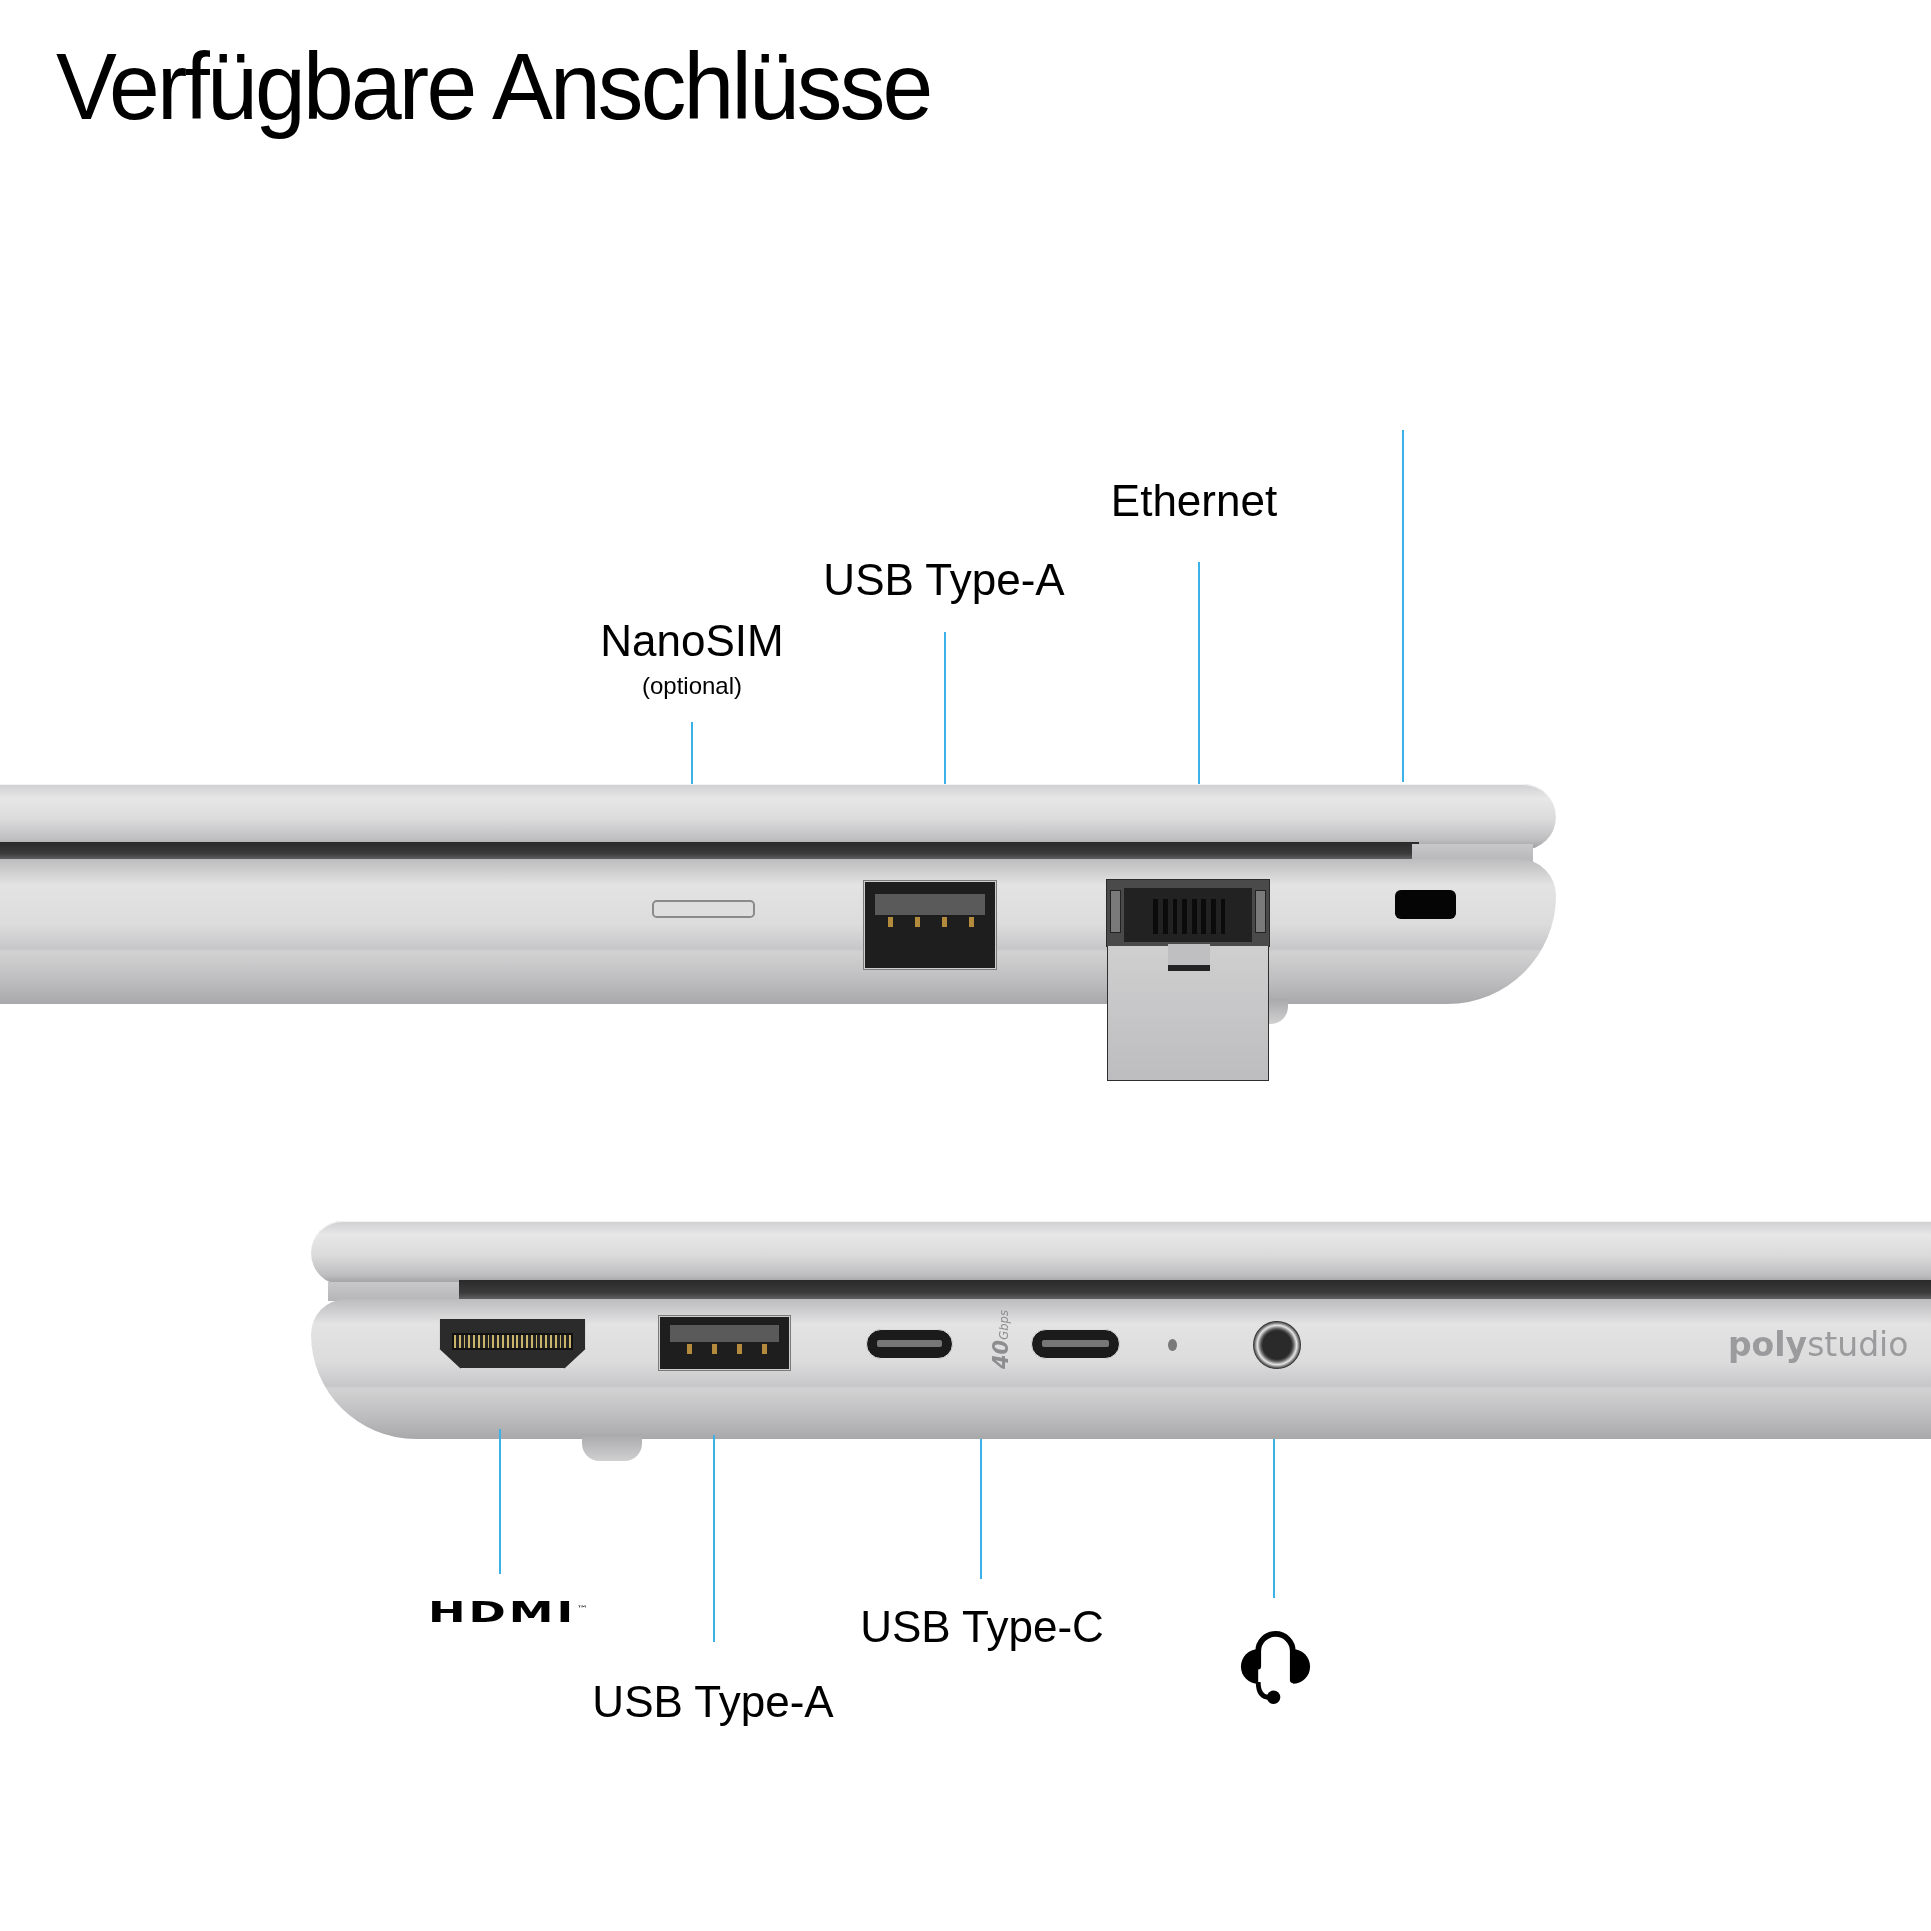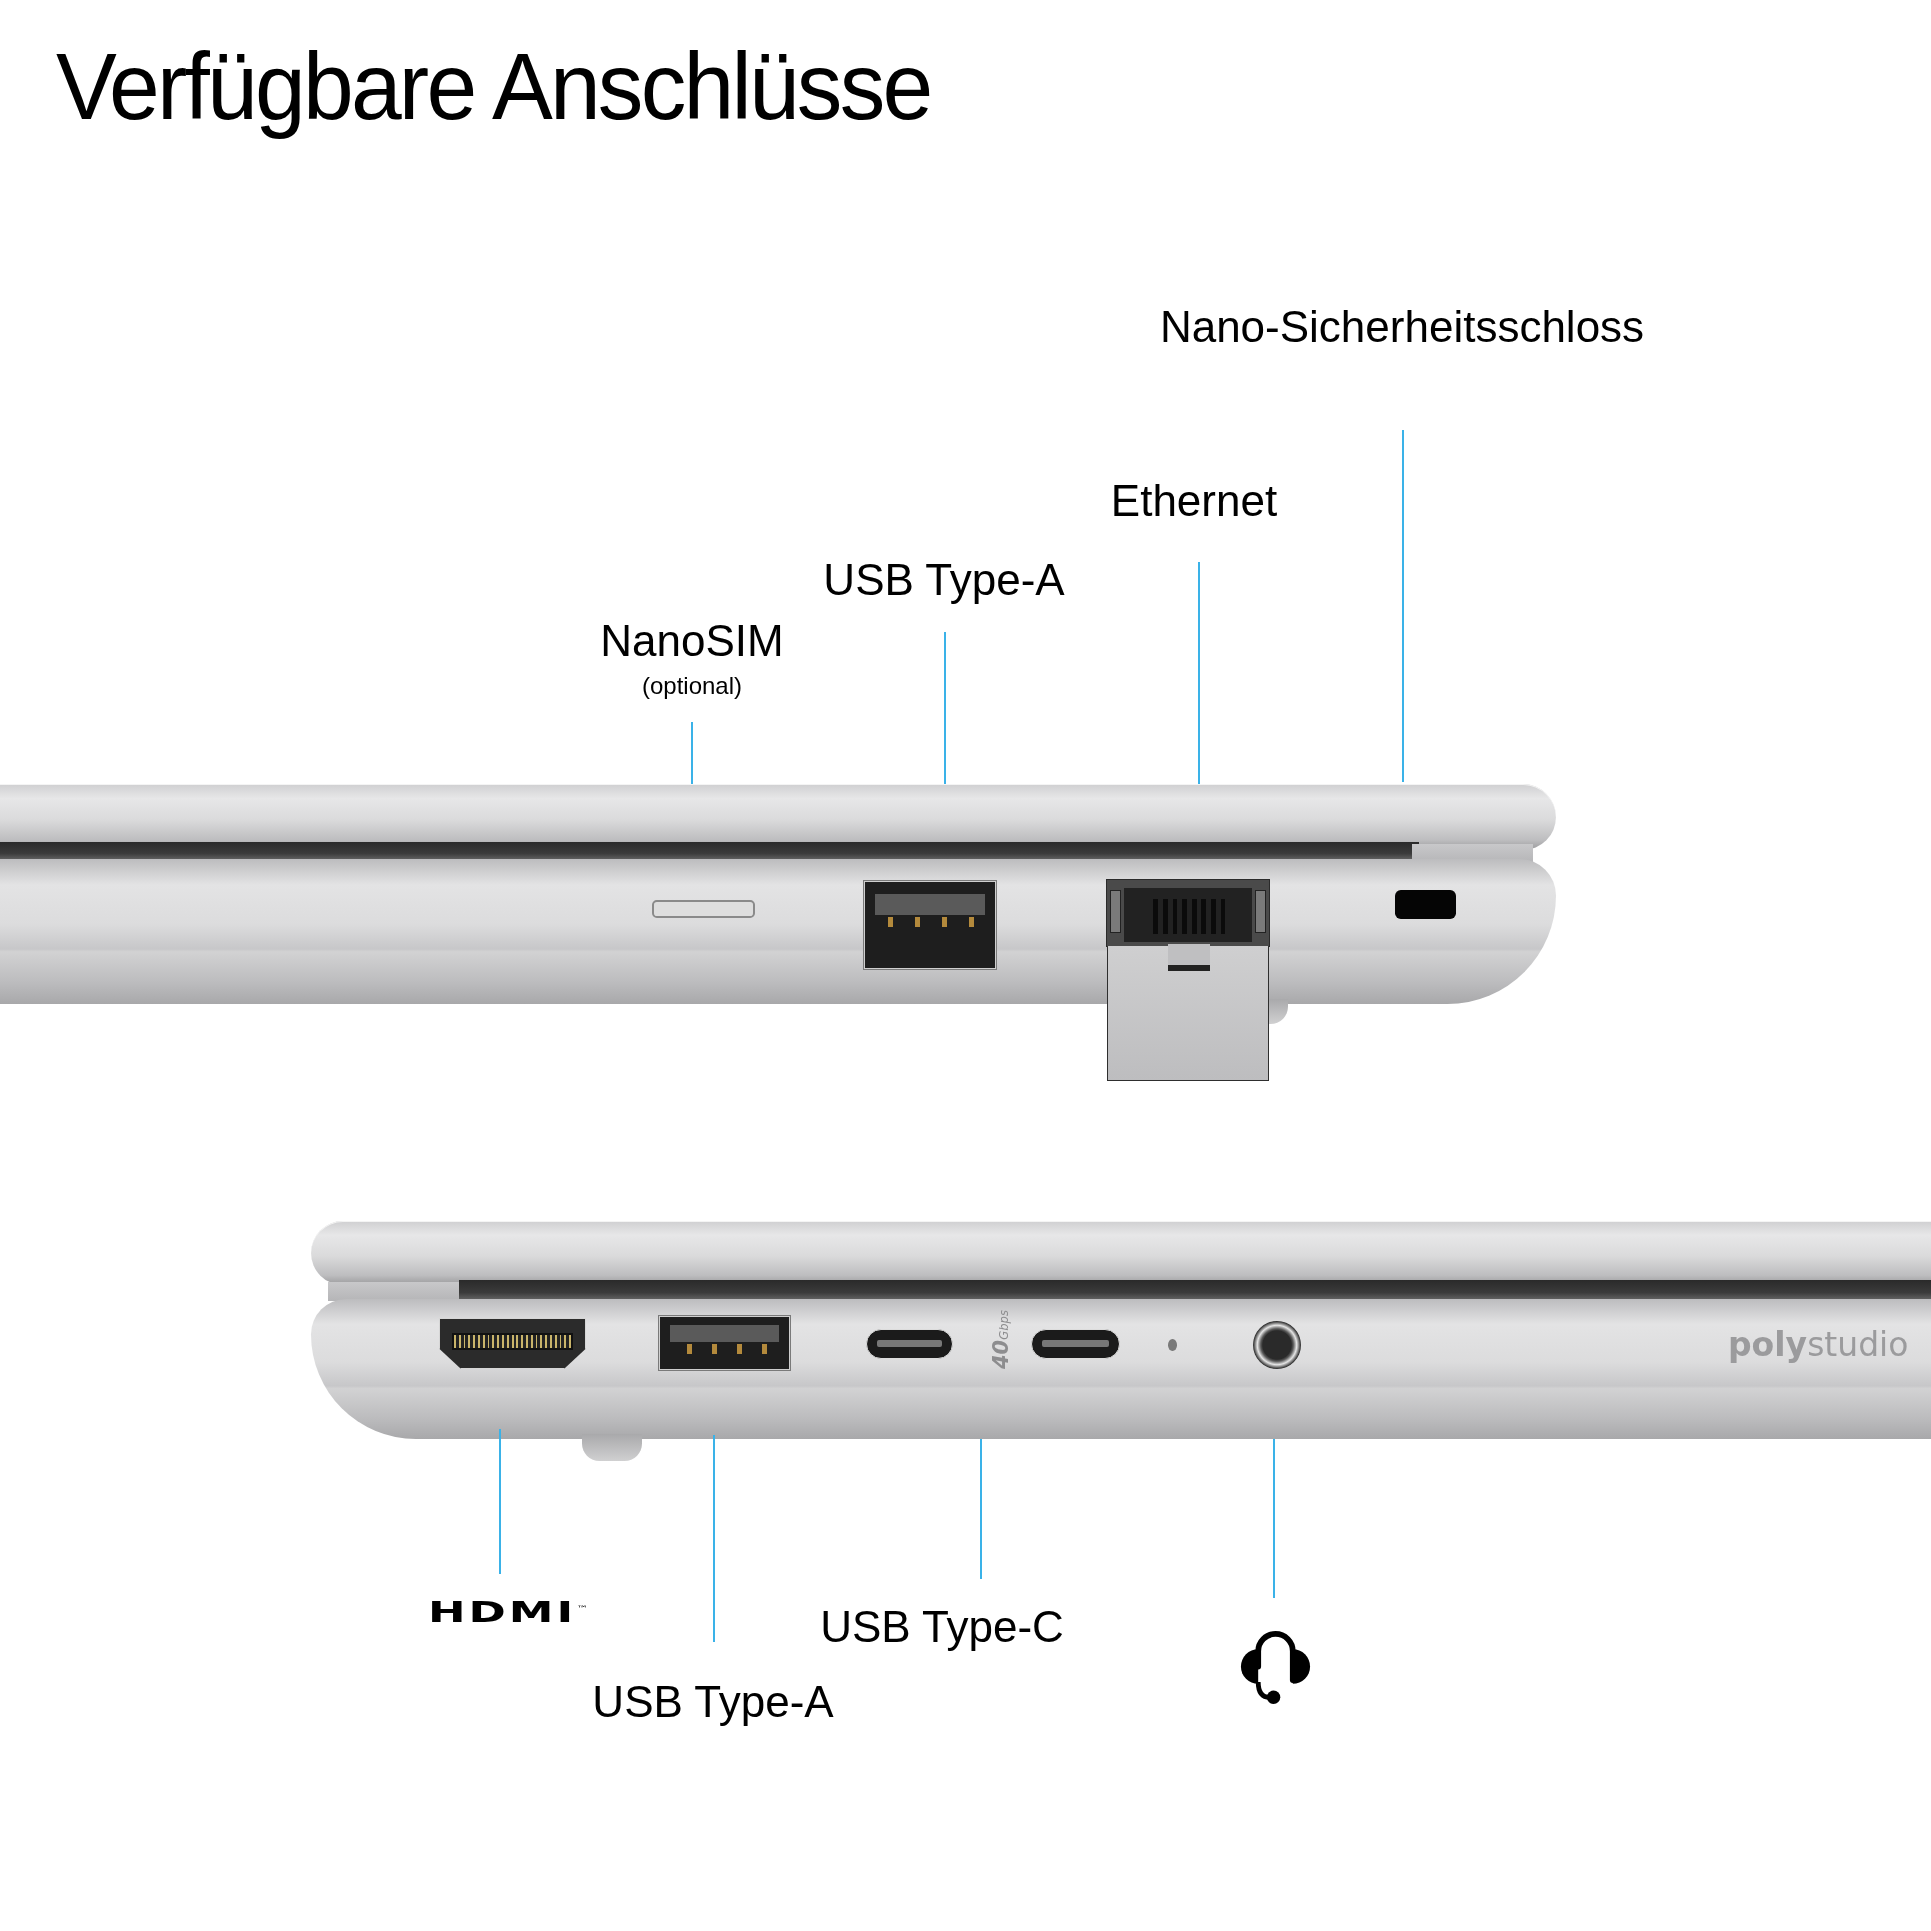--- a/index.html
+++ b/index.html
@@ -46,21 +46,20 @@
   .hdmi-logo sup { font-size: 7.7px; font-weight: normal; }
 </style>
 </head>
 <body>
 
 <div class="abs title">Verfügbare Anschlüsse</div>
 
 <div>
 
   <div class="label kens" style="left:1402px; top:303px;">
-    <div>Nano-Sicherheitsschloss</div>
   </div>
   <div class="label" style="left:1194px; top:479px;">Ethernet</div>
   <div class="label" style="left:944px; top:558px;">USB Type-A</div>
   <div class="label" style="left:692px; top:619px;">NanoSIM</div>
   <div class="label small" style="left:692px; top:674px;">(optional)</div>
 
   <div class="lead" style="left:691px; top:722px; height:68px;"></div>
   <div class="lead" style="left:944px; top:632px; height:154px;"></div>
   <div class="lead" style="left:1198px; top:562px; height:222px;"></div>
   <div class="lead" style="left:1402px; top:430px; height:352px;"></div>
@@ -146,21 +145,21 @@
   </div>
 
   <div class="lead" style="left:499px; top:1429px; height:145px;"></div>
   <div class="lead" style="left:713px; top:1435px; height:207px;"></div>
   <div class="lead" style="left:980px; top:1439px; height:140px;"></div>
   <div class="lead" style="left:1273px; top:1439px; height:159px;"></div>
 
   <div class="abs hdmi-logo" style="left:428px; top:1595px;">
     <span>HDMI</span><sup>™</sup>
   </div>
-  <div class="label" style="left:942px; top:1605px;">USB Type-C</div>
+  <div class="label" style="left:982px; top:1605px;">USB Type-C</div>
   <div class="label" style="left:713px; top:1680px;">USB Type-A</div>
 
   <div class="abs" style="left:1239px; top:1630px; width:73px; height:77px;">
     <svg width="73" height="77" viewBox="0 0 76 80">
       <path d="M20 38 V22 A18 18 0 0 1 56 22 V52" fill="none" stroke="#000" stroke-width="6" stroke-linecap="round"></path>
       <path d="M20 20 A18 18 0 0 0 20 56 Z" fill="#000"></path>
       <path d="M56 20 A18 18 0 0 1 56 56 Z" fill="#000"></path>
       <path d="M20 54 Q20 70 32 70" fill="none" stroke="#000" stroke-width="5"></path>
       <circle cx="36" cy="70" r="7" fill="#000"></circle>
     </svg>

